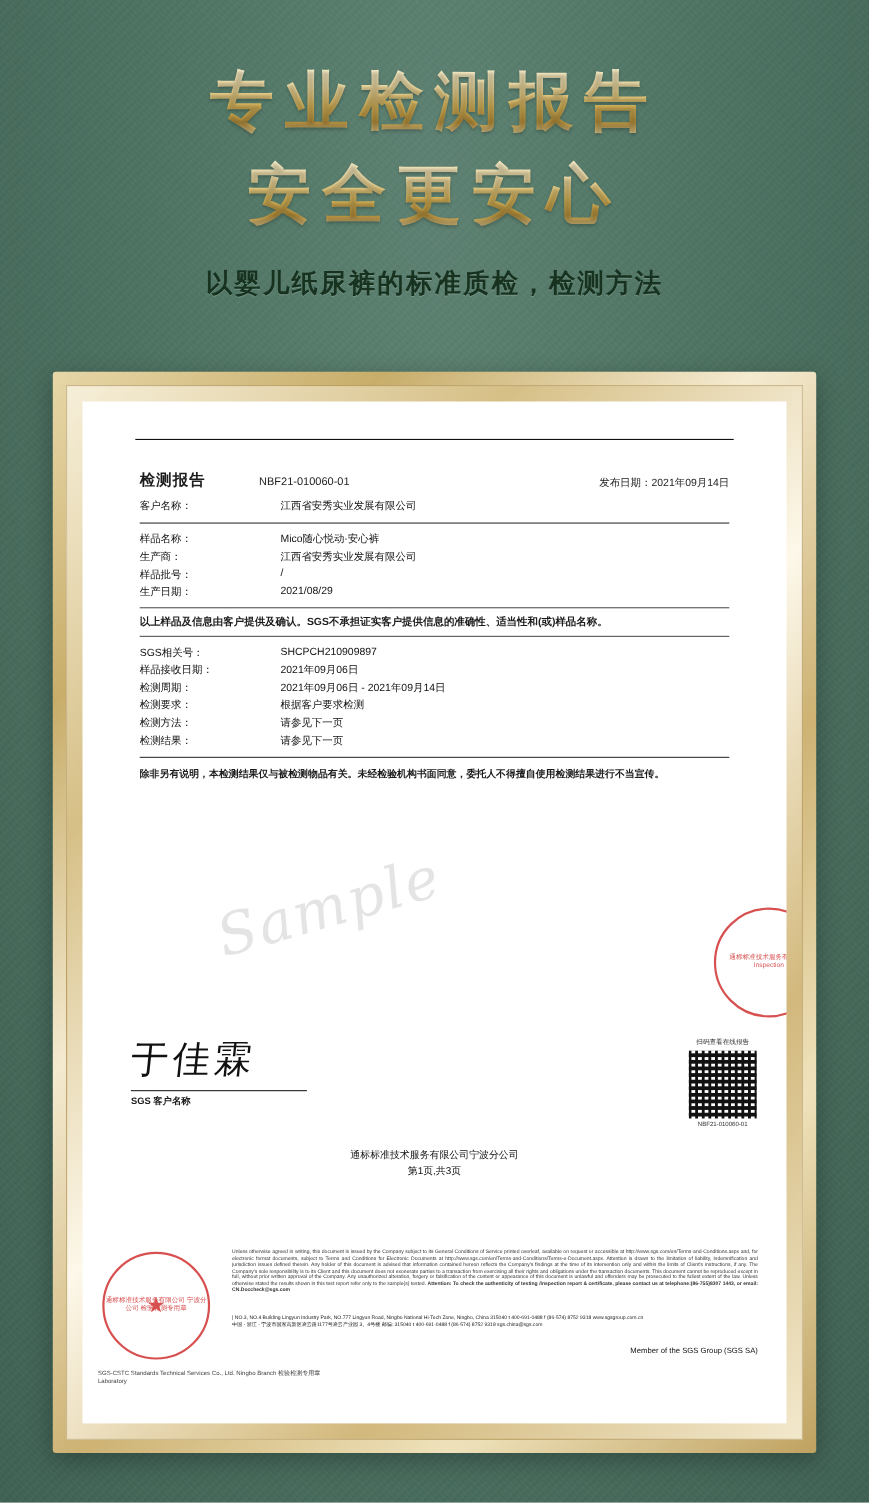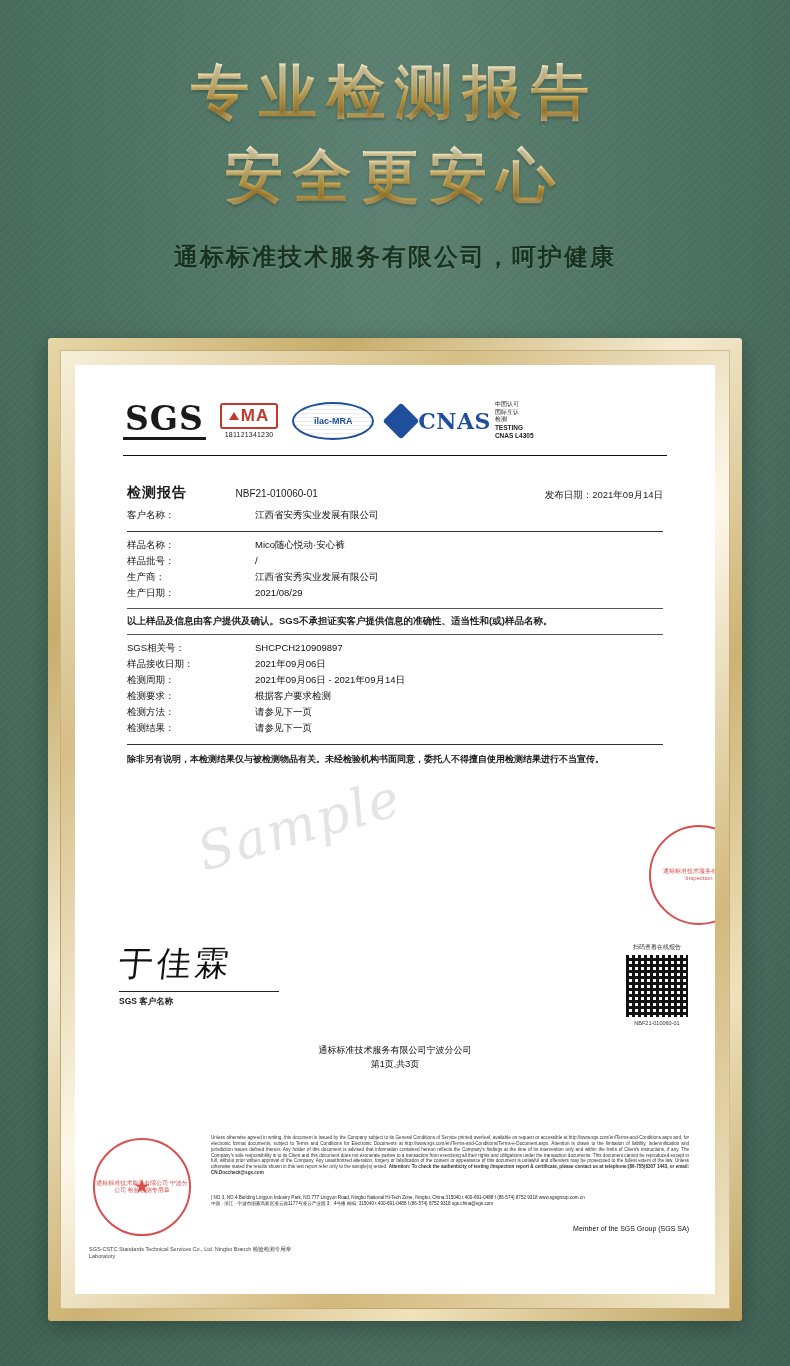--- a/index.html
+++ b/index.html
@@ -257,46 +257,27 @@
   }
 </style>
 </head>
 <body>
 
 <div class="texture"></div>
 
 <div class="headline-wrap">
   <h1 class="headline headline-1">专业检测报告</h1>
   <h1 class="headline headline-2">安全更安心</h1>
-  <div class="subhead">通标标准技术服务有限公司，呵护健康</div>
+  <div class="subhead">以婴儿纸尿裤的标准质检，检测方法</div>
 </div>
 
 <div class="frame-outer">
   <div class="frame-inner">
     <div class="paper">
 
-      <div class="logo-row">
-        <div class="sgs-logo">SGS</div>
-        <div class="cma-block">
-          <div class="cma-badge">
-            <span class="tri"></span><span>MA</span>
-          </div>
-          <div class="cma-num">181121341230</div>
-        </div>
-        <div class="ilac-oval">
-          <span>ilac-MRA</span>
-        </div>
-        <div class="cnas-block">
-          <div class="cnas-diamond"></div>
-          <div class="cnas-text">CNAS</div>
-          <div class="cnas-right">
-            中国认可<br>国际互认<br>检测<br><b>TESTING</b><br><b>CNAS L4305</b>
-          </div>
-        </div>
-      </div>
       <div class="hdr-rule"></div>
 
       <div class="content">
         <div class="title-row">
           <div>
             <span class="report-title">检测报告</span>
             <span class="report-no">NBF21-010060-01</span>
           </div>
           <div class="issue-date">发布日期：2021年09月14日</div>
         </div>
@@ -312,26 +293,26 @@
 
         <div class="rule"></div>
 
         <table class="meta">
           <tbody>
               <tr>
             <td class="k">样品名称：</td>
             <td class="v blue">Mico随心悦动·安心裤</td>
           </tr>
           <tr>
+            <td class="k">生产商：</td>
+            <td class="v blue">江西省安秀实业发展有限公司</td>
+          </tr>
+          <tr>
             <td class="k">样品批号：</td>
             <td class="v blue">/</td>
-          </tr>
-          <tr>
-            <td class="k">生产商：</td>
-            <td class="v blue">江西省安秀实业发展有限公司</td>
           </tr>
           <tr>
             <td class="k">生产日期：</td>
             <td class="v blue">2021/08/29</td>
           </tr>
         </tbody>
           </table>
 
         <div class="rule-thin"></div>
         <div class="note-bold">以上样品及信息由客户提供及确认。SGS不承担证实客户提供信息的准确性、适当性和(或)样品名称。</div>

